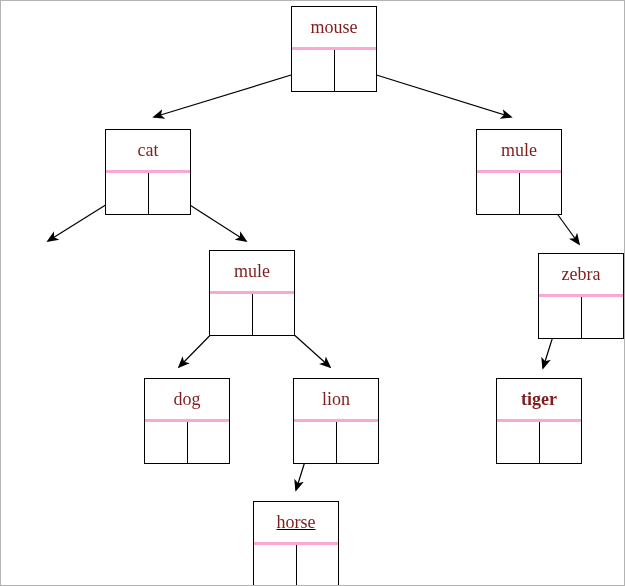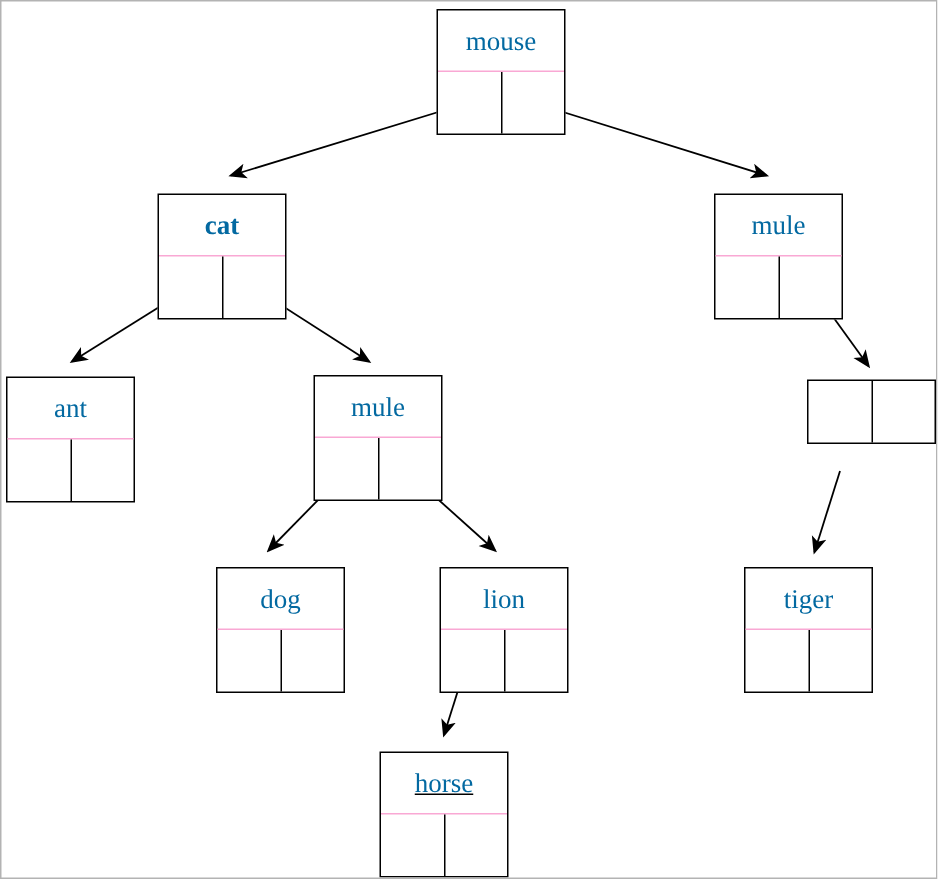--- a/index.html
+++ b/index.html
@@ -20,26 +20,26 @@
   }
   .node {
     position: absolute;
     width: 84px;
     border: 1px solid #000;
     background: #fff;
     box-sizing: content-box;
   }
   .node-label {
     height: 40px;
-    border-bottom: 1px solid #f9a8d4;
+    border-bottom: 3px solid #f9a8d4;
     display: flex;
     align-items: center;
     justify-content: center;
     font-size: 18px;
-    color: #0369a1;
+    color: #7f1d1d;
   }
   .node-cells {
     display: flex;
     height: 41px;
   }
   .cell-left {
     flex: 1;
     border-right: 1px solid #000;
   }
   .cell-right { flex: 1; }
@@ -67,53 +67,47 @@
   </svg>
 
   <div class="node" style="left:290px; top:5px;">
     <div class="node-label">mouse</div>
     <div class="node-cells">
       <div class="cell-left"></div>
       <div class="cell-right"></div>
     </div>
   </div>
 
-  <div class="node" style="left:104px; top:128px;font-weight:bold;">
+  <div class="node" style="left:104px; top:128px;">
     <div class="node-label">cat</div>
     <div class="node-cells">
       <div class="cell-left"></div>
       <div class="cell-right"></div>
     </div>
   </div>
 
   <div class="node" style="left:475px; top:128px;font-family:Liberation Serif, serif;">
     <div class="node-label">mule</div>
     <div class="node-cells">
       <div class="cell-left"></div>
       <div class="cell-right"></div>
     </div>
   </div>
 
-  <div class="node" style="left:3px; top:250px;">
-    <div class="node-label">ant</div>
-    <div class="node-cells">
-      <div class="cell-left"></div>
-      <div class="cell-right"></div>
-    </div>
-  </div>
 
   <div class="node" style="left:208px; top:249px;">
     <div class="node-label">mule</div>
     <div class="node-cells">
       <div class="cell-left"></div>
       <div class="cell-right"></div>
     </div>
   </div>
 
   <div class="node" style="left:537px; top:252px;">
+    <div class="node-label">zebra</div>
     <div class="node-cells">
       <div class="cell-left"></div>
       <div class="cell-right"></div>
     </div>
   </div>
 
   <div class="node" style="left:292px; top:377px;">
     <div class="node-label">lion</div>
     <div class="node-cells">
       <div class="cell-left"></div>
@@ -122,21 +116,21 @@
   </div>
 
   <div class="node" style="left:143px; top:377px;">
     <div class="node-label">dog</div>
     <div class="node-cells">
       <div class="cell-left"></div>
       <div class="cell-right"></div>
     </div>
   </div>
 
-  <div class="node" style="left:495px; top:377px;">
+  <div class="node" style="left:495px; top:377px;font-weight:bold;">
     <div class="node-label">tiger</div>
     <div class="node-cells">
       <div class="cell-left"></div>
       <div class="cell-right"></div>
     </div>
   </div>
 
   <div class="node" style="left:252px; top:500px;text-decoration:underline;">
     <div class="node-label">horse</div>
     <div class="node-cells">

